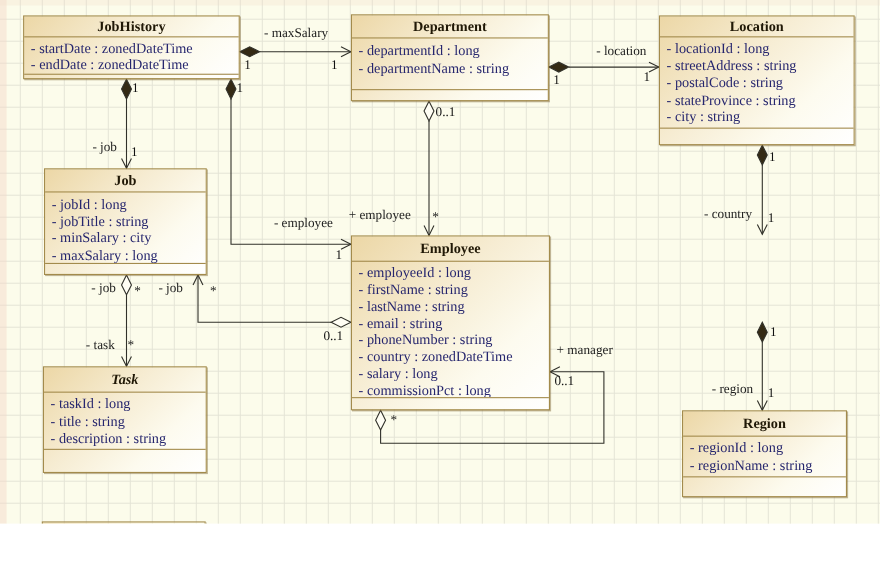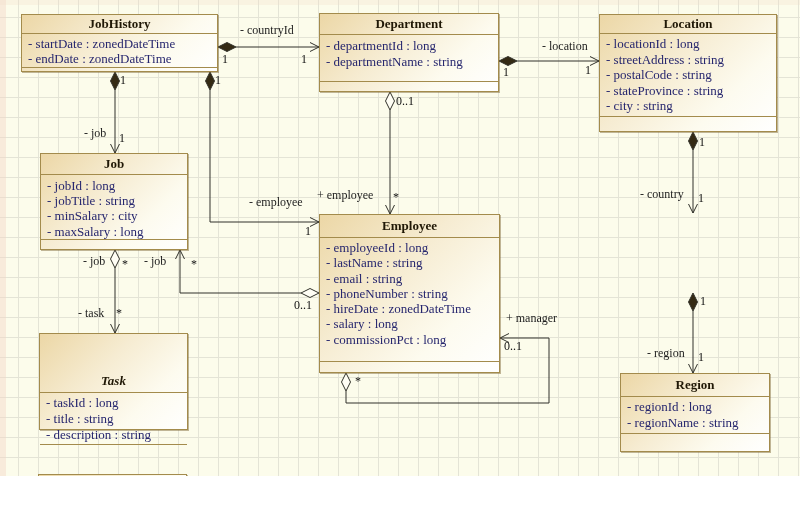--- a/index.html
+++ b/index.html
@@ -21,21 +21,21 @@
     border:1px solid #a38b4c;
     background:linear-gradient(135deg,#ecd7a6 0%,#f6ecd2 40%,#fdfbef 72%,#ffffff 100%);
     box-shadow:1px 1px 0 rgba(120,95,45,.45);
     display:flex;flex-direction:column;
   }
   .cls-title{
     font-size:13px;font-weight:bold;color:#201806;
     display:flex;align-items:center;justify-content:center;
     border-bottom:1px solid #a38b4c;flex:none;
   }
-  .cls-title.italic{font-style:italic;margin-top:36px;}
+  .cls-title.italic{font-style:italic;}
   .cls-attrs{
     font-size:13px;color:#26266e;padding:2px 6px 0 6px;
     border-bottom:1px solid #a38b4c;box-sizing:border-box;flex:none;overflow:hidden;
   }
   .attr{white-space:nowrap;}
   .cls-ops{flex:1;}
   .dt-title{display:flex;align-items:center;gap:8px;padding:0 4px;border-bottom:1px solid #a38b4c;flex:none;}
   .dt-name{font-size:13px;font-weight:bold;color:#201806;flex:1;padding-right:14px;}
   .dt-icon{
     width:13px;height:13px;flex:none;box-sizing:border-box;
@@ -156,24 +156,25 @@
       <div class="attr">- minSalary : city</div>
       <div class="attr">- maxSalary : long</div>
     </div>
     <div class="cls-ops"></div>
   </div>
 
   <div class="uml-class" style="left:319px;top:214px;width:181px;height:159px">
     <div class="cls-title" style="height:22px">Employee</div>
     <div class="cls-attrs" style="height:124px;line-height:15.3px">
       <div class="attr">- employeeId : long</div>
+      <div class="attr">- firstName : string</div>
       <div class="attr">- lastName : string</div>
       <div class="attr">- email : string</div>
       <div class="attr">- phoneNumber : string</div>
-      <div class="attr">- hireDate : zonedDateTime</div>
+      <div class="attr">- country : zonedDateTime</div>
       <div class="attr">- salary : long</div>
       <div class="attr">- commissionPct : long</div>
     </div>
     <div class="cls-ops"></div>
   </div>
 
 
   <div class="uml-class" style="left:39px;top:333px;width:149px;height:97px">
     <div class="cls-title italic" style="height:22px">Task</div>
     <div class="cls-attrs" style="height:52px;line-height:16px">
@@ -196,21 +197,21 @@
   <div class="uml-class" style="left:38px;top:474px;width:149px;height:31px">
     <div class="dt-title" style="height:18px">
       <span class="dt-icon">T</span>
       <span class="dt-name">zonedDateTime</span>
     </div>
     <div class="dt-row" style="height:6px"></div>
     <div class="dt-row"></div>
   </div>
   <div class="artifact" style="left:123px;top:491px;width:47px;height:2px"></div>
 
-  <div class="lbl" style="left:240px;top:24px">- countryId</div>
+  <div class="lbl" style="left:240px;top:24px">- maxSalary</div>
   <div class="mult" style="left:222px;top:53px">1</div>
   <div class="mult" style="left:301px;top:53px">1</div>
 
   <div class="lbl" style="left:542px;top:40px">- location</div>
   <div class="mult" style="left:503px;top:66px">1</div>
   <div class="mult" style="left:585px;top:64px">1</div>
 
   <div class="mult" style="left:120px;top:74px">1</div>
   <div class="lbl" style="left:84px;top:127px">- job</div>
   <div class="mult" style="left:119px;top:132px">1</div>

